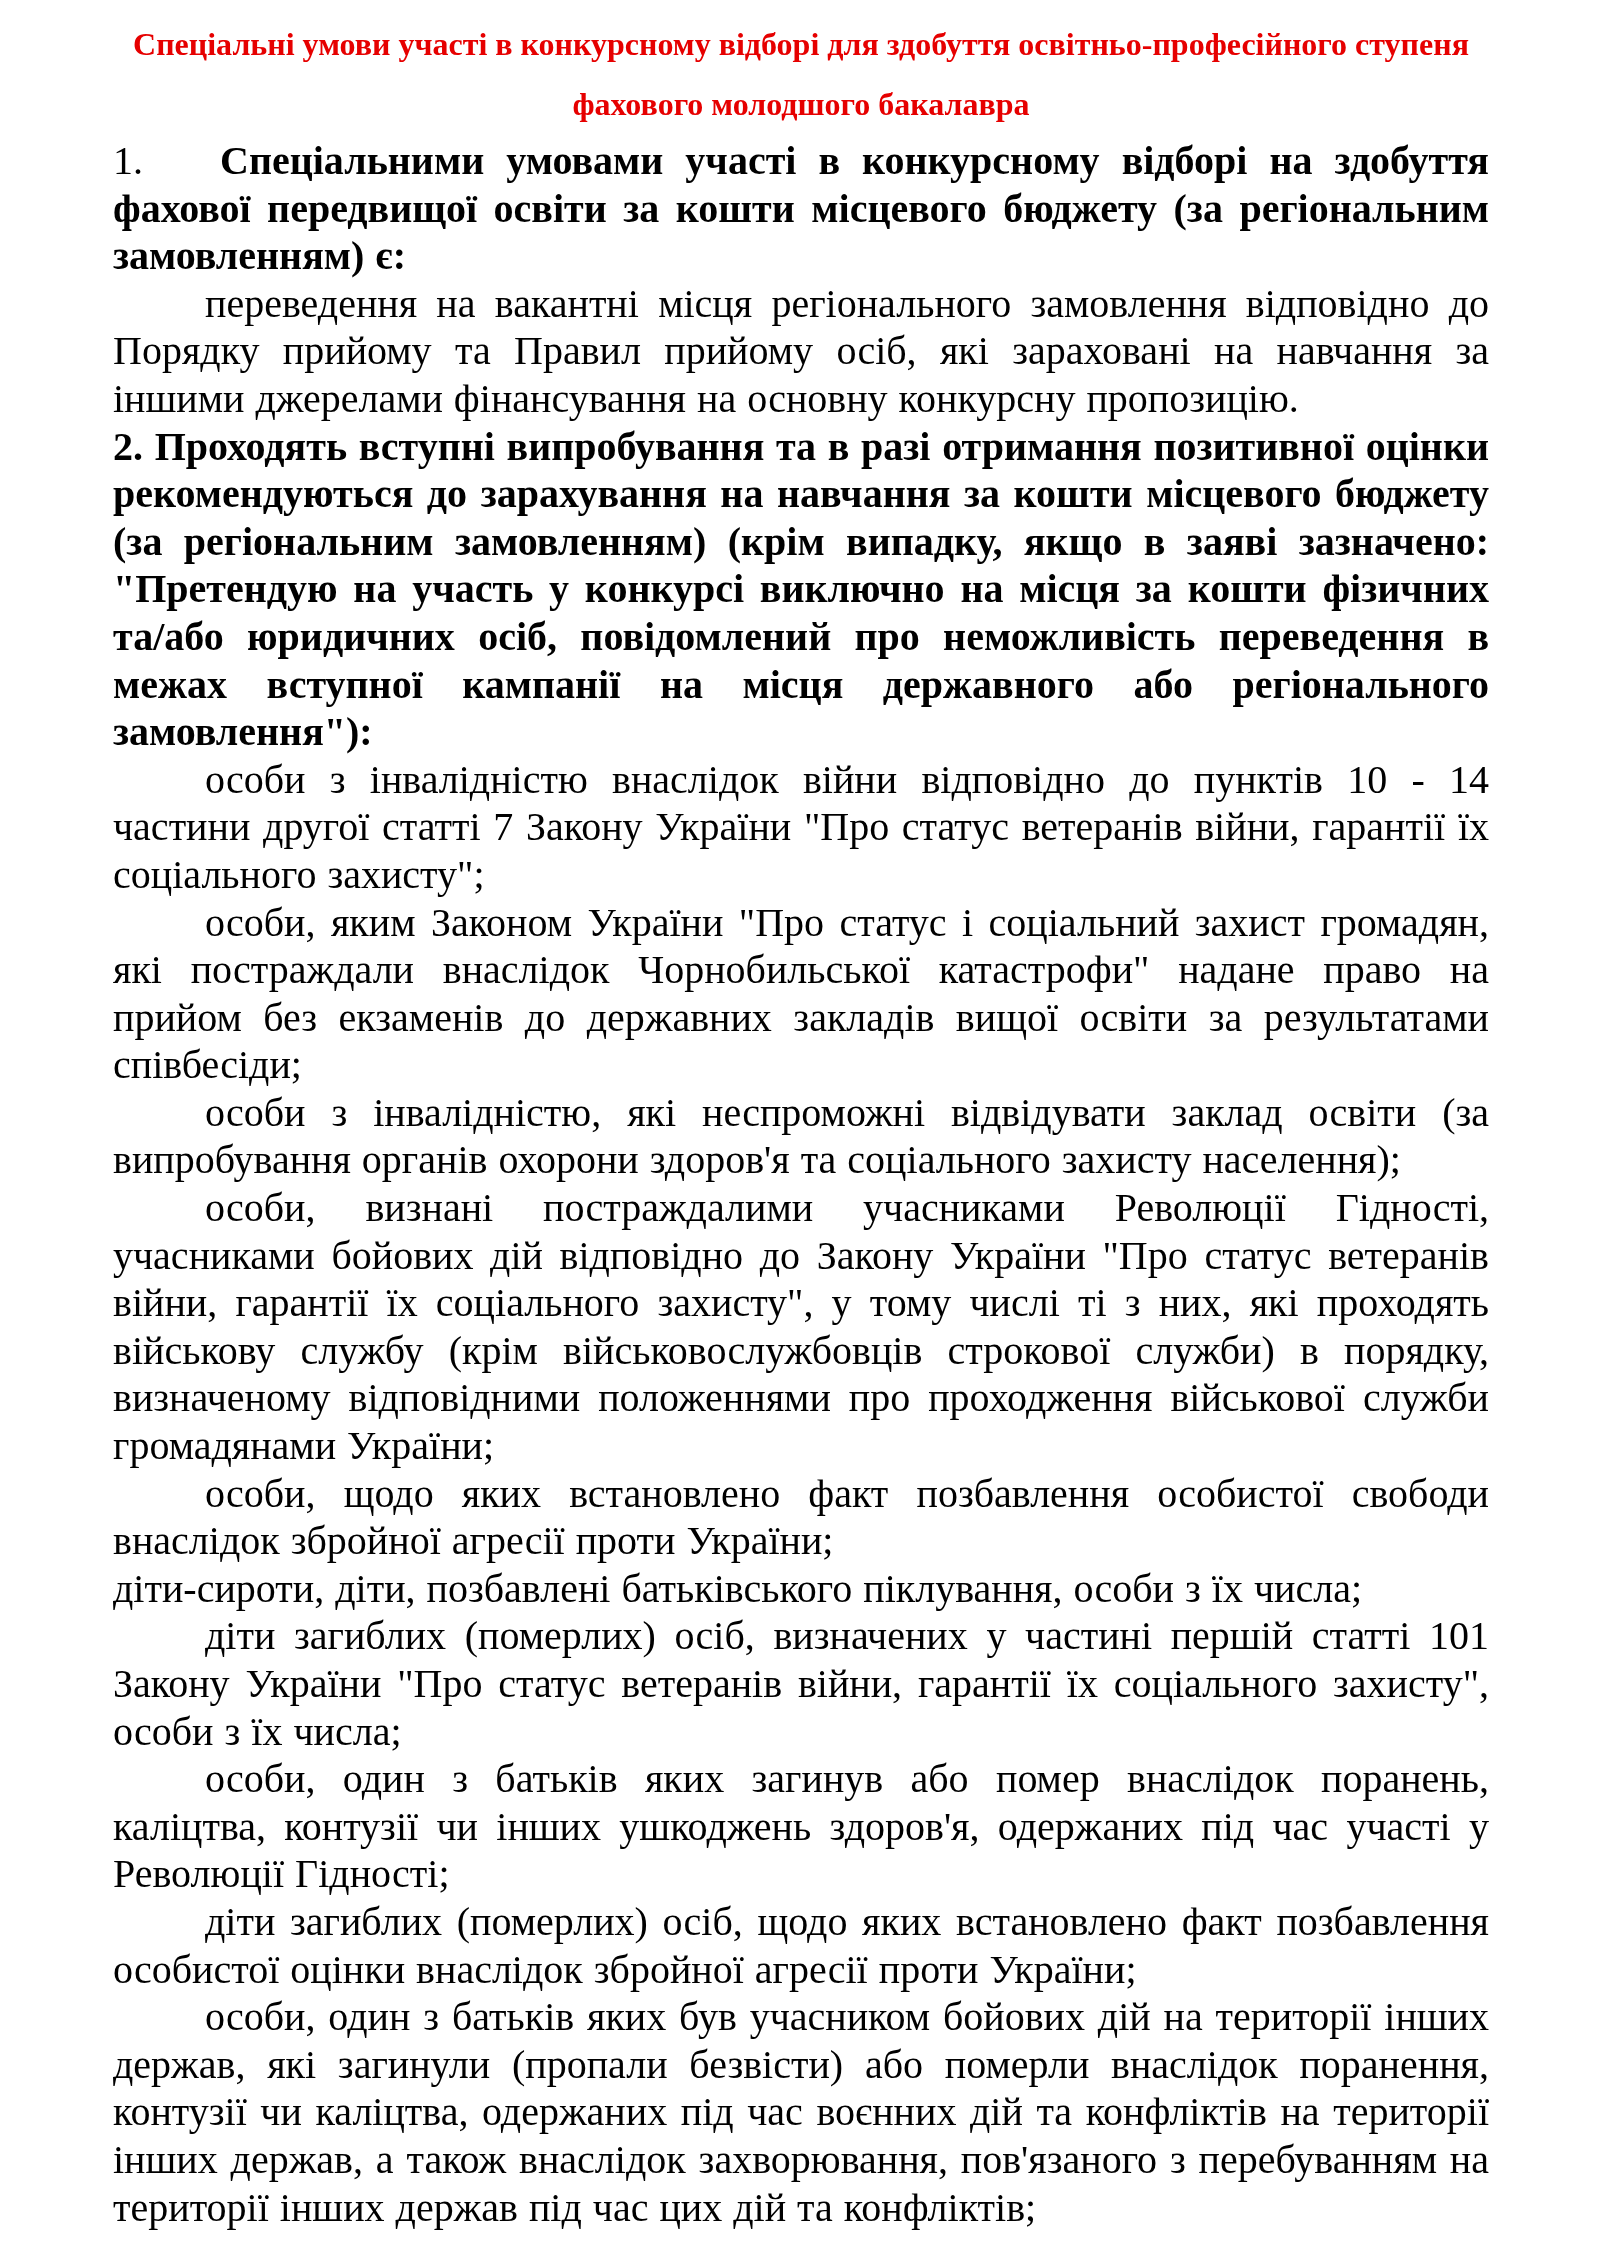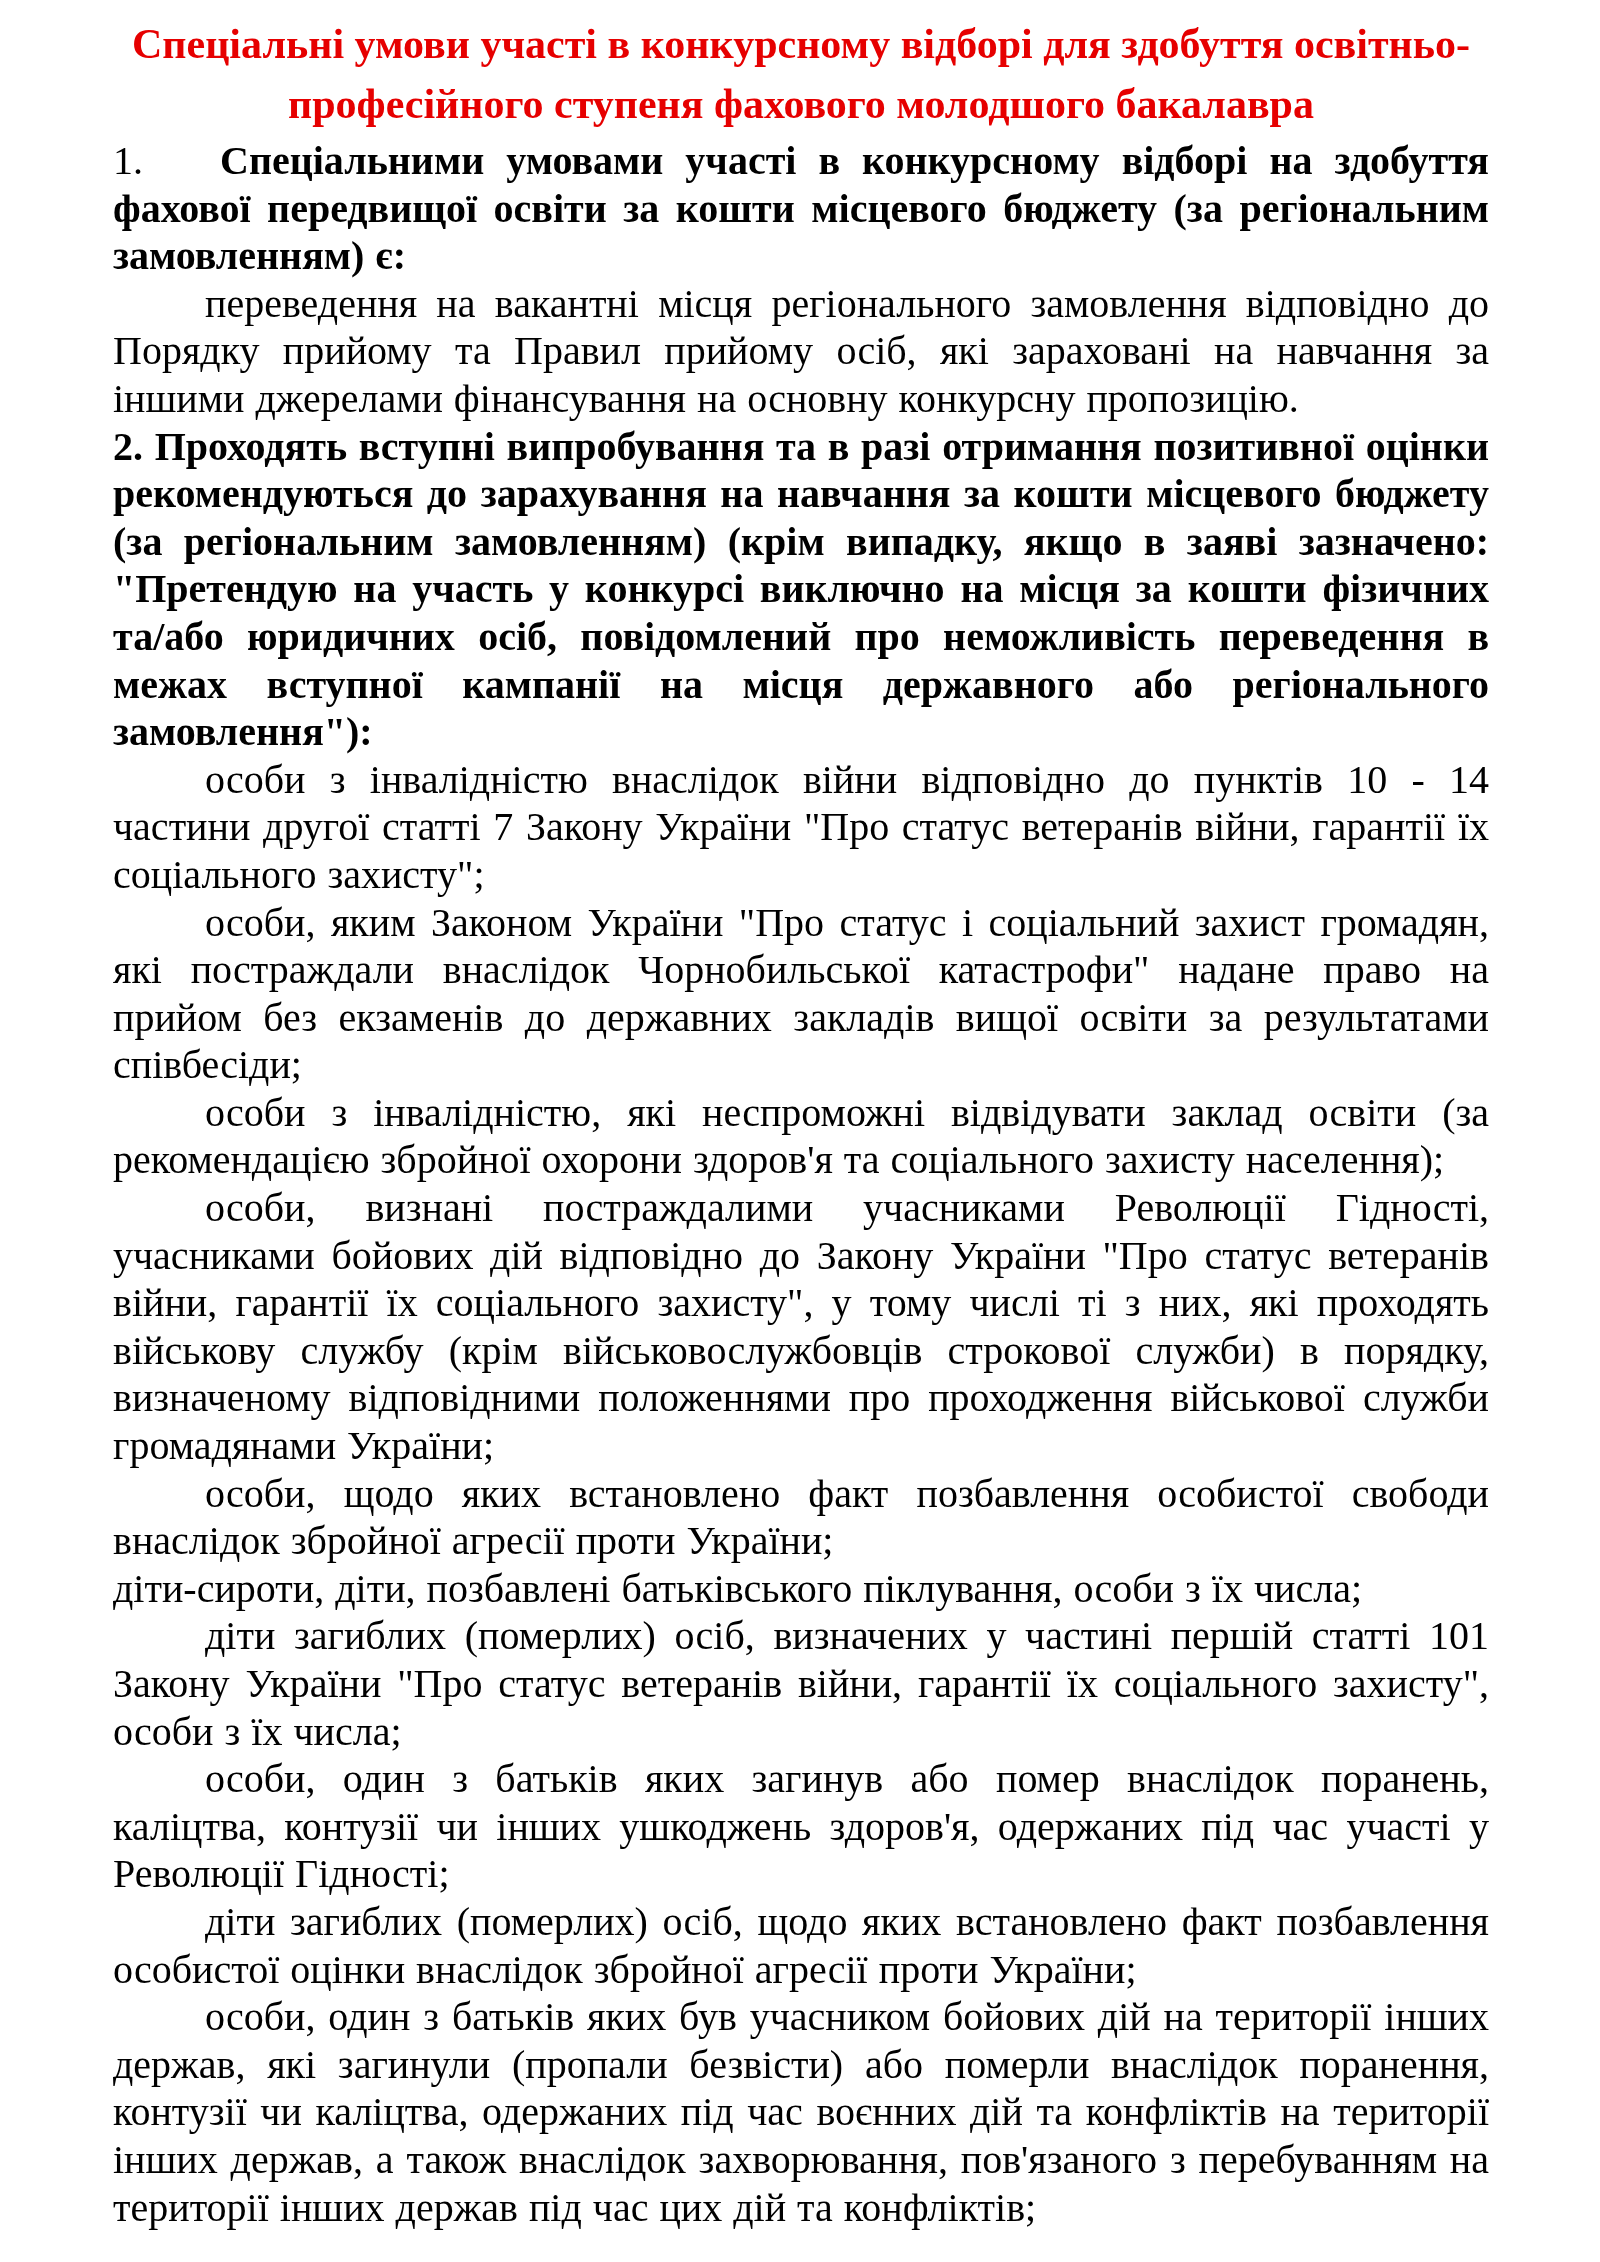--- a/index.html
+++ b/index.html
@@ -16,21 +16,21 @@
   }
   .page {
     box-sizing: border-box;
     width: 1600px;
     height: 2262px;
     padding: 14px 111px 0 113px;
     background: #ffffff;
   }
   .doc-title {
     margin: 0 0 3px 0;
-    font-size: 42px;
+    font-size: 32px;
     line-height: 60px;
     font-weight: bold;
     text-align: center;
     color: var(--title-color, #e60000);
   }
   .para {
     margin: 0;
     font-size: 40px;
     line-height: 47.6px;
     text-align: justify;
@@ -59,21 +59,21 @@
 
 
   <p class="para indent">переведення на вакантні місця регіонального замовлення відповідно до Порядку прийому та Правил прийому осіб, які зараховані на навчання за іншими джерелами фінансування на основну конкурсну пропозицію.</p>
 
   <p class="para bold">2. Проходять вступні випробування та в разі отримання позитивної оцінки рекомендуються до зарахування на навчання за кошти місцевого бюджету (за регіональним замовленням) (крім випадку, якщо в заяві зазначено: "Претендую на участь у конкурсі виключно на місця за кошти фізичних та/або юридичних осіб, повідомлений про неможливість переведення в межах вступної кампанії на місця державного або регіонального замовлення"):</p>
 
   <p class="para indent">особи з інвалідністю внаслідок війни відповідно до пунктів 10 - 14 частини другої статті 7 Закону України "Про статус ветеранів війни, гарантії їх соціального захисту";</p>
 
   <p class="para indent">особи, яким Законом України "Про статус і соціальний захист громадян, які постраждали внаслідок Чорнобильської катастрофи" надане право на прийом без екзаменів до державних закладів вищої освіти за результатами співбесіди;</p>
 
-  <p class="para indent">особи з інвалідністю, які неспроможні відвідувати заклад освіти (за рекомендацією збройної охорони здоров'я та соціального захисту населення);</p>
+  <p class="para indent">особи з інвалідністю, які неспроможні відвідувати заклад освіти (за випробування органів охорони здоров'я та соціального захисту населення);</p>
 
   <p class="para indent">особи, визнані постраждалими учасниками Революції Гідності, учасниками бойових дій відповідно до Закону України "Про статус ветеранів війни, гарантії їх соціального захисту", у тому числі ті з них, які проходять військову службу (крім військовослужбовців строкової служби) в порядку, визначеному відповідними положеннями про проходження військової служби громадянами України;</p>
 
   <p class="para indent">особи, щодо яких встановлено факт позбавлення особистої свободи внаслідок збройної агресії проти України;</p>
 
   <p class="para">діти-сироти, діти, позбавлені батьківського піклування, особи з їх числа;</p>
 
 
   <p class="para indent">діти загиблих (померлих) осіб, визначених у частині першій статті 101 Закону України "Про статус ветеранів війни, гарантії їх соціального захисту", особи з їх числа;</p>
 

